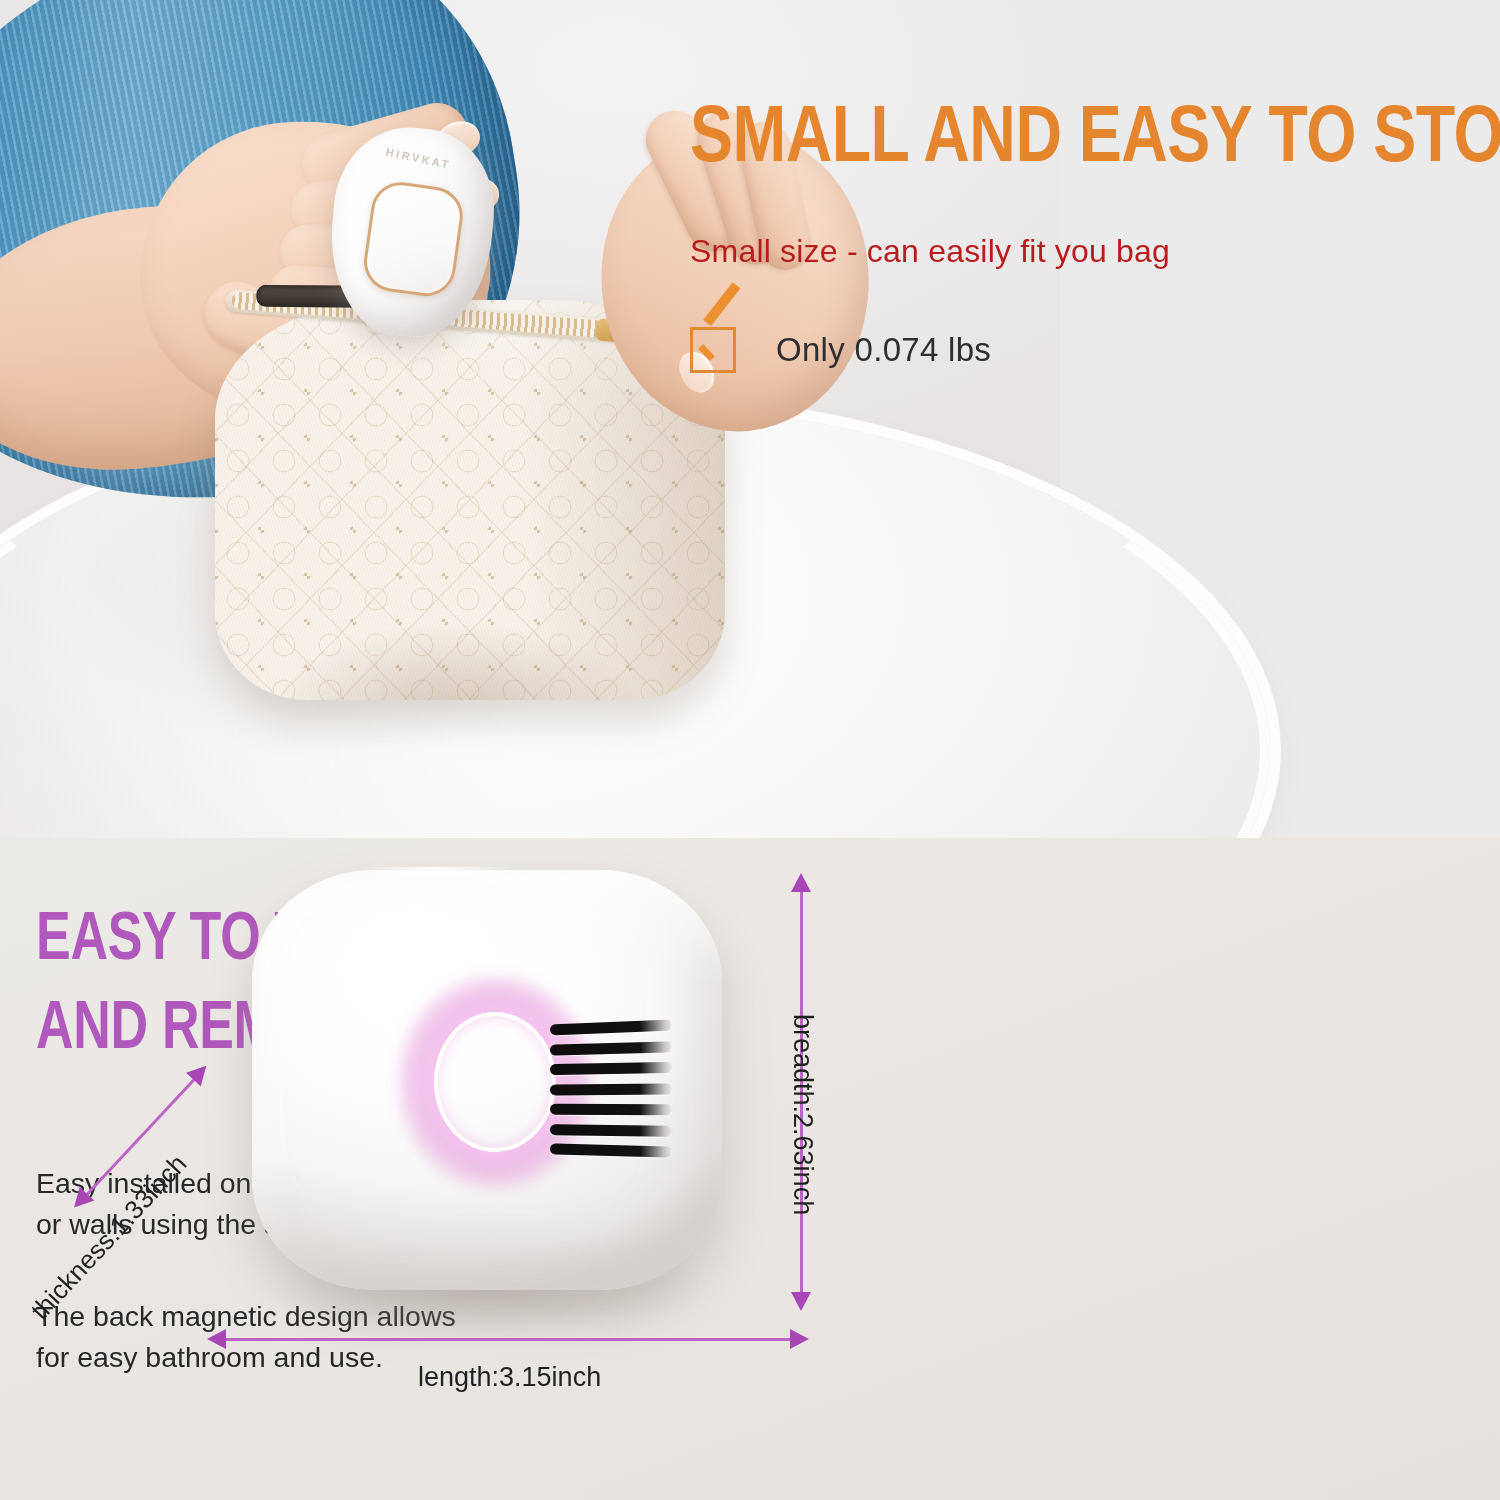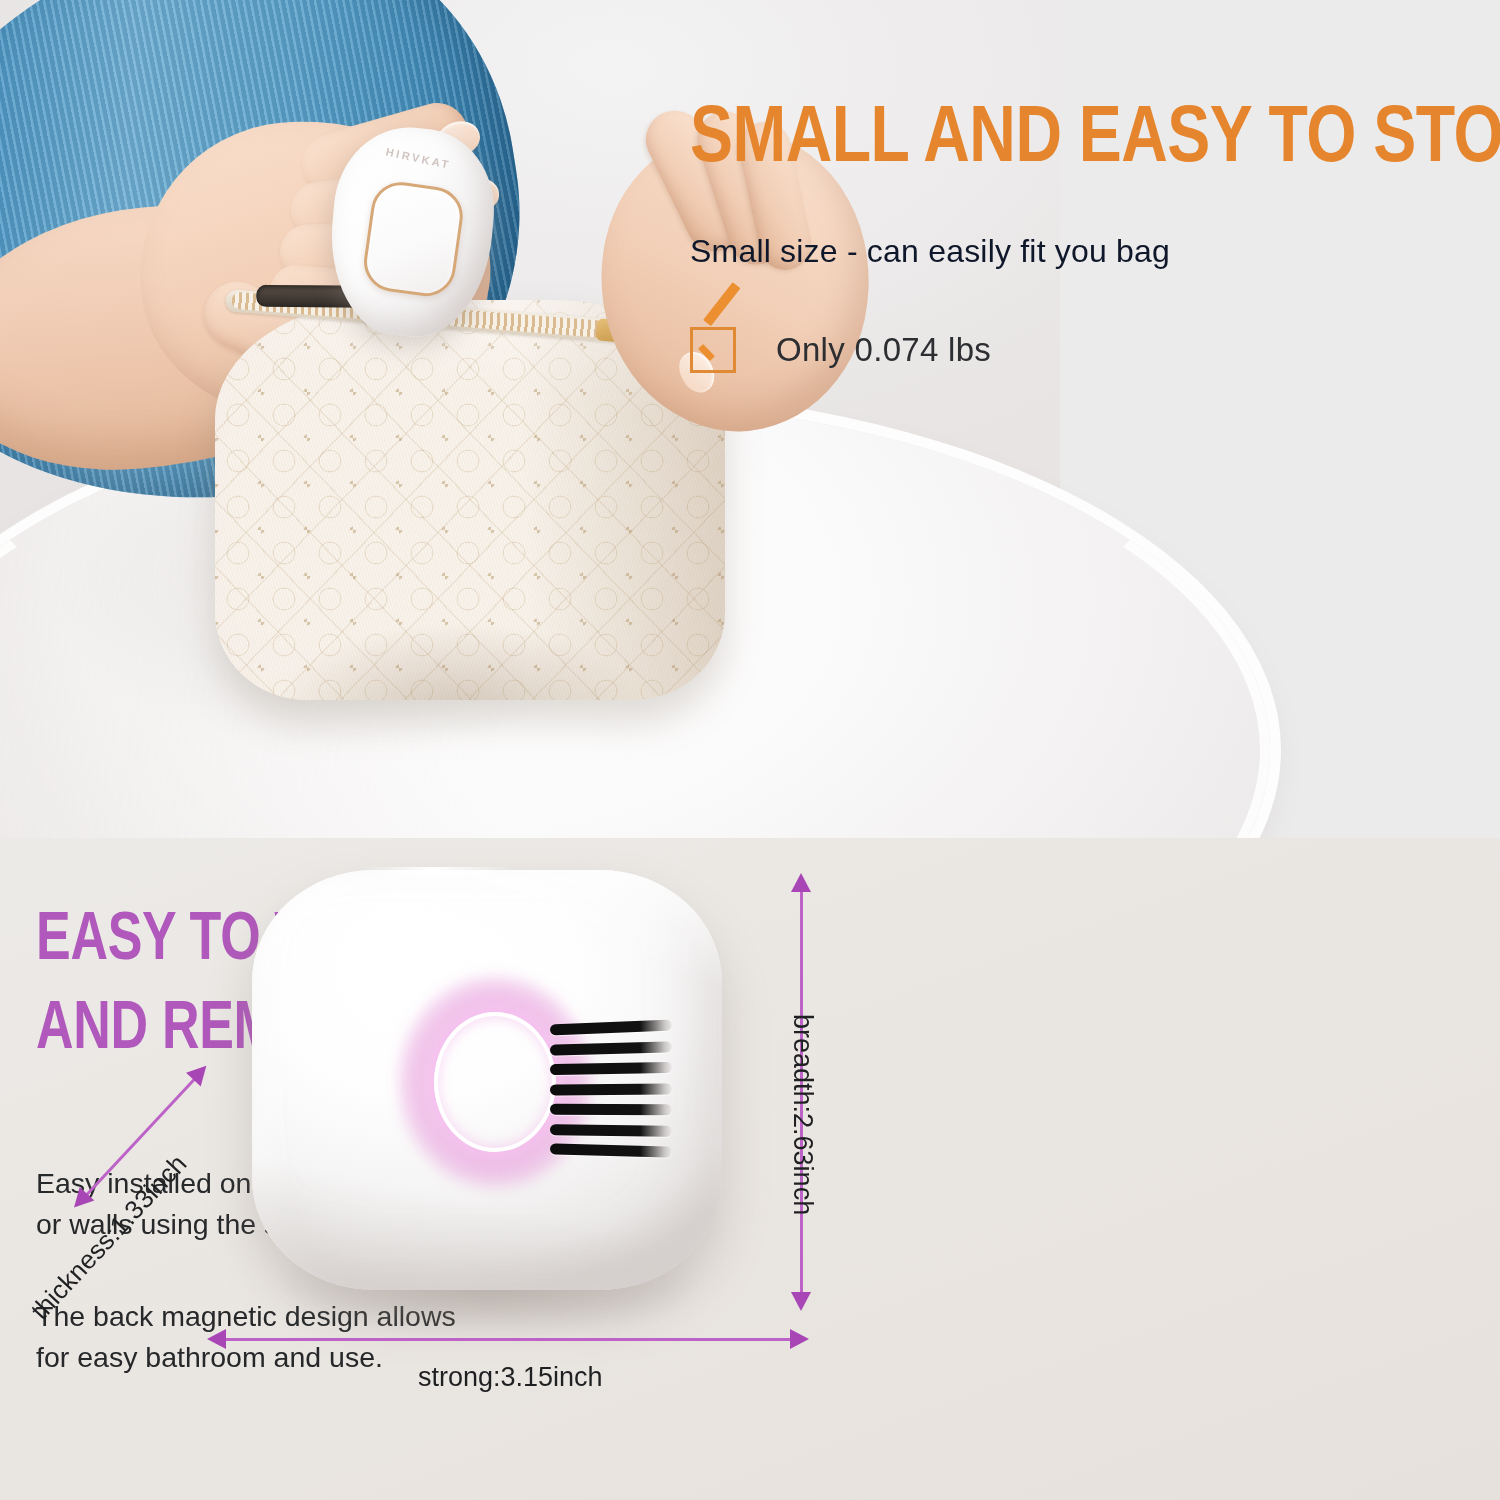--- a/index.html
+++ b/index.html
@@ -239,21 +239,21 @@
     line-height:1.02;
     letter-spacing:-0.5px;
     color:#e5852e;
     transform:scaleX(1.04) scaleY(1.30);
     transform-origin:left top;
     white-space:nowrap;
   }
   #subtitle{
     margin-top:78px;
     font-size:32px;
-    color:#0f172a;
+    color:#b91c1c;
     letter-spacing:.2px;
     font-weight:400;
   }
   #check-list{ margin-top:44px; }
   .check-row{
     display:flex; align-items:center;
     height:72px;
   }
   .checkbox{
     position:relative;
@@ -537,17 +537,17 @@
         <div class="vent" style="top: 82px; transform: rotate(0.3deg);"></div>
         <div class="vent" style="top: 102.5px; transform: rotate(0.9deg);"></div>
         <div class="vent" style="top: 123px; transform: rotate(1.6deg);"></div>
       </div>
   </div>
 
   <div id="dim-breadth"></div>
   <div id="lbl-breadth">breadth:2.63inch</div>
 
   <div id="dim-length"></div>
-  <div id="lbl-length">strong:3.15inch</div>
+  <div id="lbl-length">length:3.15inch</div>
 
   <div id="dim-thickness"></div>
   <div id="lbl-thickness">thickness:1.33inch</div>
 </div>
 
 </body></html>

